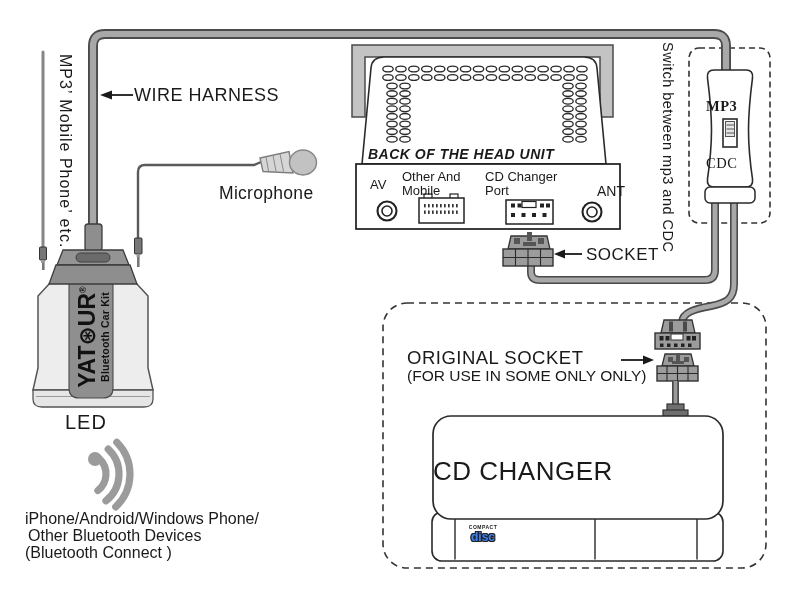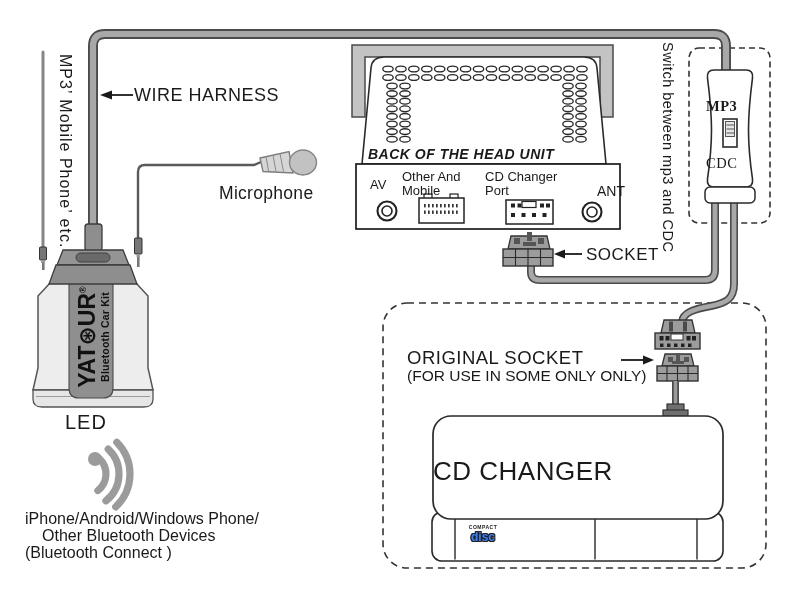--- a/index.html
+++ b/index.html
@@ -22,21 +22,21 @@
   .l-swnote{left:660px;top:42px;font-size:14.5px;letter-spacing:.5px;}
   .l-mp3{left:706px;top:98px;width:48px;font-size:14.5px;font-weight:bold;
          font-family:"Liberation Serif","DejaVu Serif",serif;letter-spacing:.5px;}
   .l-cdc{left:706px;top:155px;width:48px;font-size:14.5px;font-weight:normal;
          font-family:"Liberation Serif","DejaVu Serif",serif;letter-spacing:.5px;}
   .l-os1{left:407px;top:347px;width:240px;font-size:18.5px;letter-spacing:.5px;}
   .l-os2{left:407px;top:367px;width:240px;font-size:15.5px;}
   .l-cdch{left:433px;top:456px;width:290px;font-size:26px;letter-spacing:.5px;}
   .l-led{left:65px;top:411px;width:56px;font-size:20px;letter-spacing:1px;}
   .l-bt1{left:25px;top:510px;width:280px;font-size:16px;}
-  .l-bt2{left:42px;top:527px;width:280px;font-size:16px;}
+  .l-bt2{left:28px;top:527px;width:280px;font-size:16px;}
   .l-bt3{left:25px;top:544px;width:280px;font-size:16px;}
 
   .stripe-wrap{position:absolute;left:69px;top:276px;width:44px;height:122px;}
   .stripe-rot{width:122px;height:44px;transform:translateY(122px) rotate(-90deg);
               transform-origin:top left;display:flex;flex-direction:column;
               align-items:center;justify-content:center;color:#111;}
   .brand-line{font-size:23px;font-weight:bold;line-height:24px;letter-spacing:0;}
   .brand-line sup{font-size:9px;}
   .brand-sub{font-size:10.5px;font-weight:bold;line-height:12px;letter-spacing:.2px;}
 

